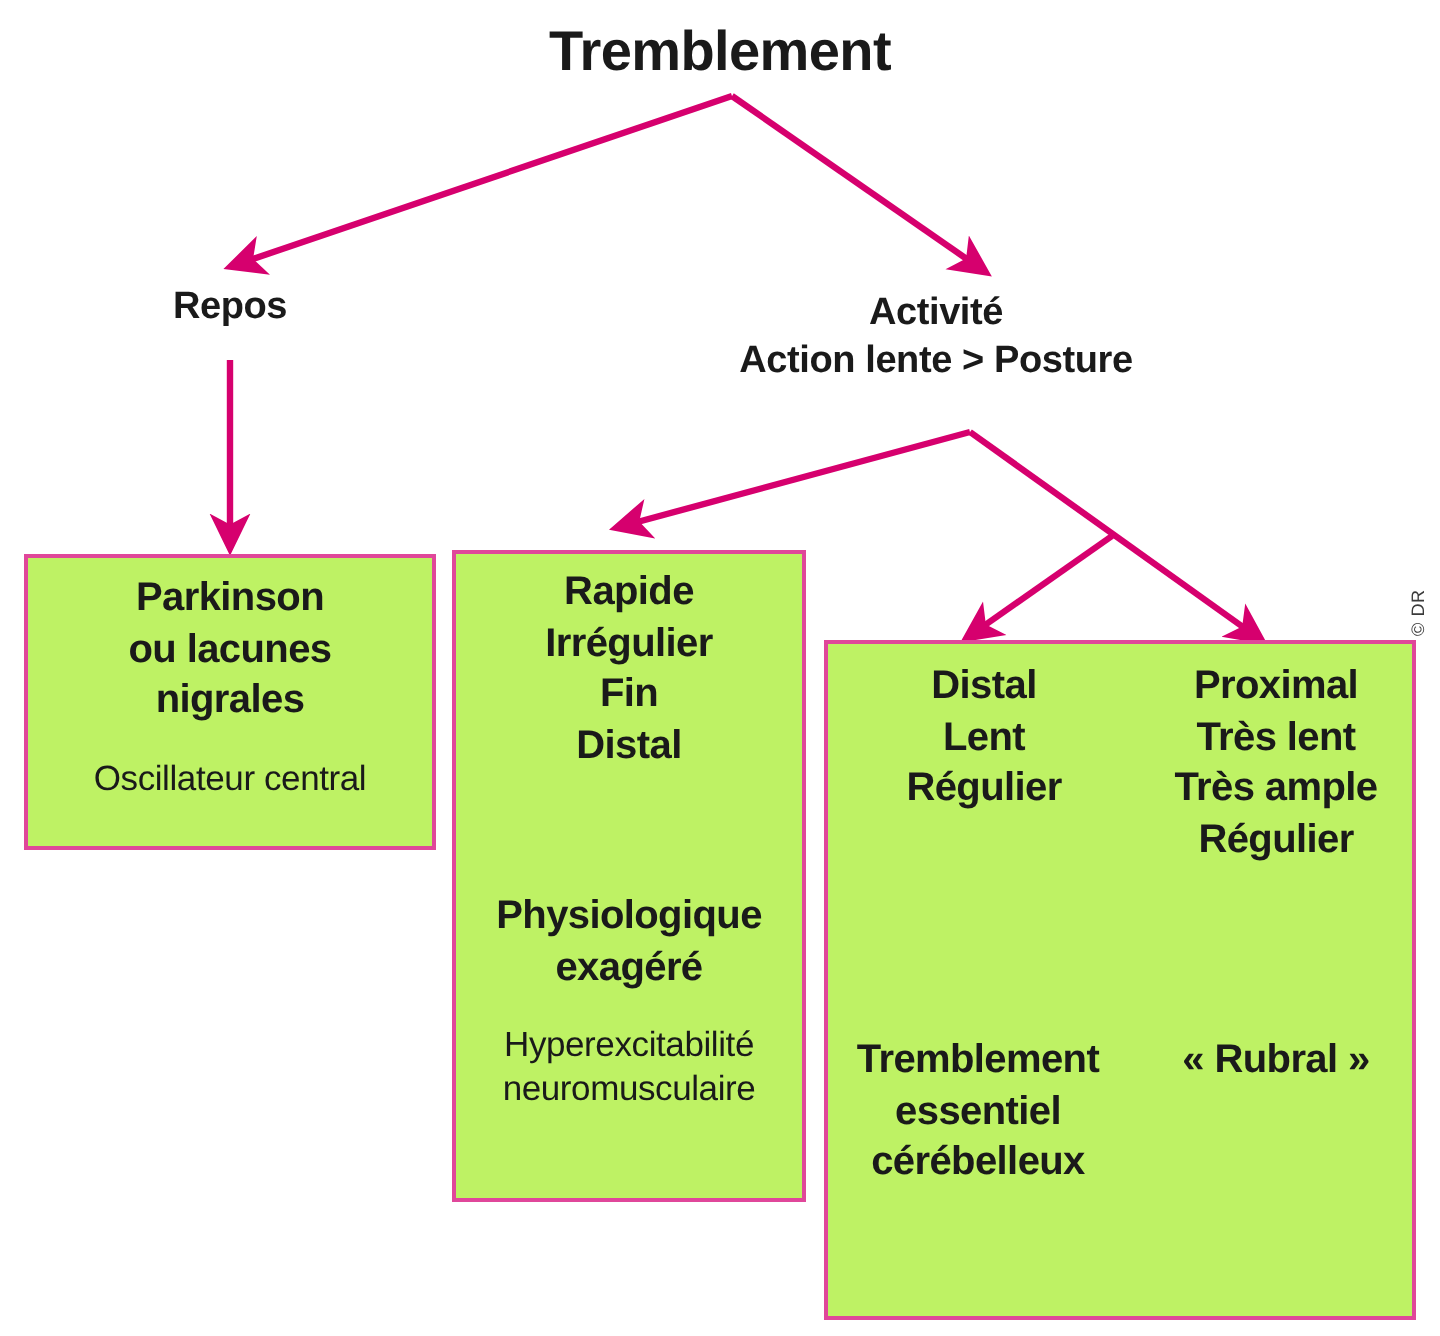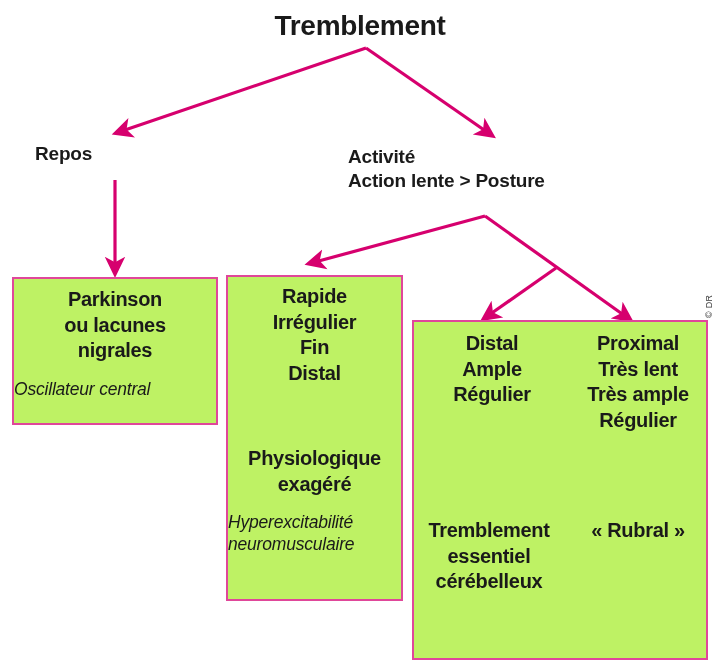--- a/index.html
+++ b/index.html
@@ -28,41 +28,41 @@
   .node-title {
     font-weight: bold;
     font-size: 28px;
     letter-spacing: -0.3px;
     text-align: center;
     white-space: nowrap;
   }
   .node-label {
     font-weight: bold;
     font-size: 19px;
+    text-align: center;
     white-space: nowrap;
     letter-spacing: -0.2px;
   }
   .box {
     position: absolute;
     border: 2px solid #e0479a;
     background: #bef264;
     box-sizing: border-box;
   }
   .box-line {
     font-weight: bold;
     font-size: 20px;
     text-align: center;
     line-height: 1.28;
     letter-spacing: -0.3px;
     white-space: nowrap;
   }
   .box-caption {
-    font-style: italic;
     font-size: 17.5px;
-    text-align: left;
+    text-align: center;
     line-height: 1.3;
     letter-spacing: -0.2px;
     white-space: nowrap;
     font-weight: 400;
   }
   .col-stack {
     position: absolute;
     text-align: center;
   }
   .credit {
@@ -129,21 +129,21 @@
     <div class="box-line">exagéré</div>
 
     <div class="box-caption" style="margin-top:13px;">Hyperexcitabilité</div>
     <div class="box-caption">neuromusculaire</div>
   </div>
 
   <div class="box" style="left:412px; top:320px; width:296px; height:340px;">
 
     <div class="col-stack" style="left:4px; top:9px; width:148px;">
       <div class="box-line">Distal</div>
-      <div class="box-line">Ample</div>
+      <div class="box-line">Lent</div>
       <div class="box-line">Régulier</div>
     </div>
 
     <div class="col-stack" style="left:152px; top:9px; width:144px;">
       <div class="box-line">Proximal</div>
       <div class="box-line">Très lent</div>
       <div class="box-line">Très ample</div>
       <div class="box-line">Régulier</div>
     </div>
 

